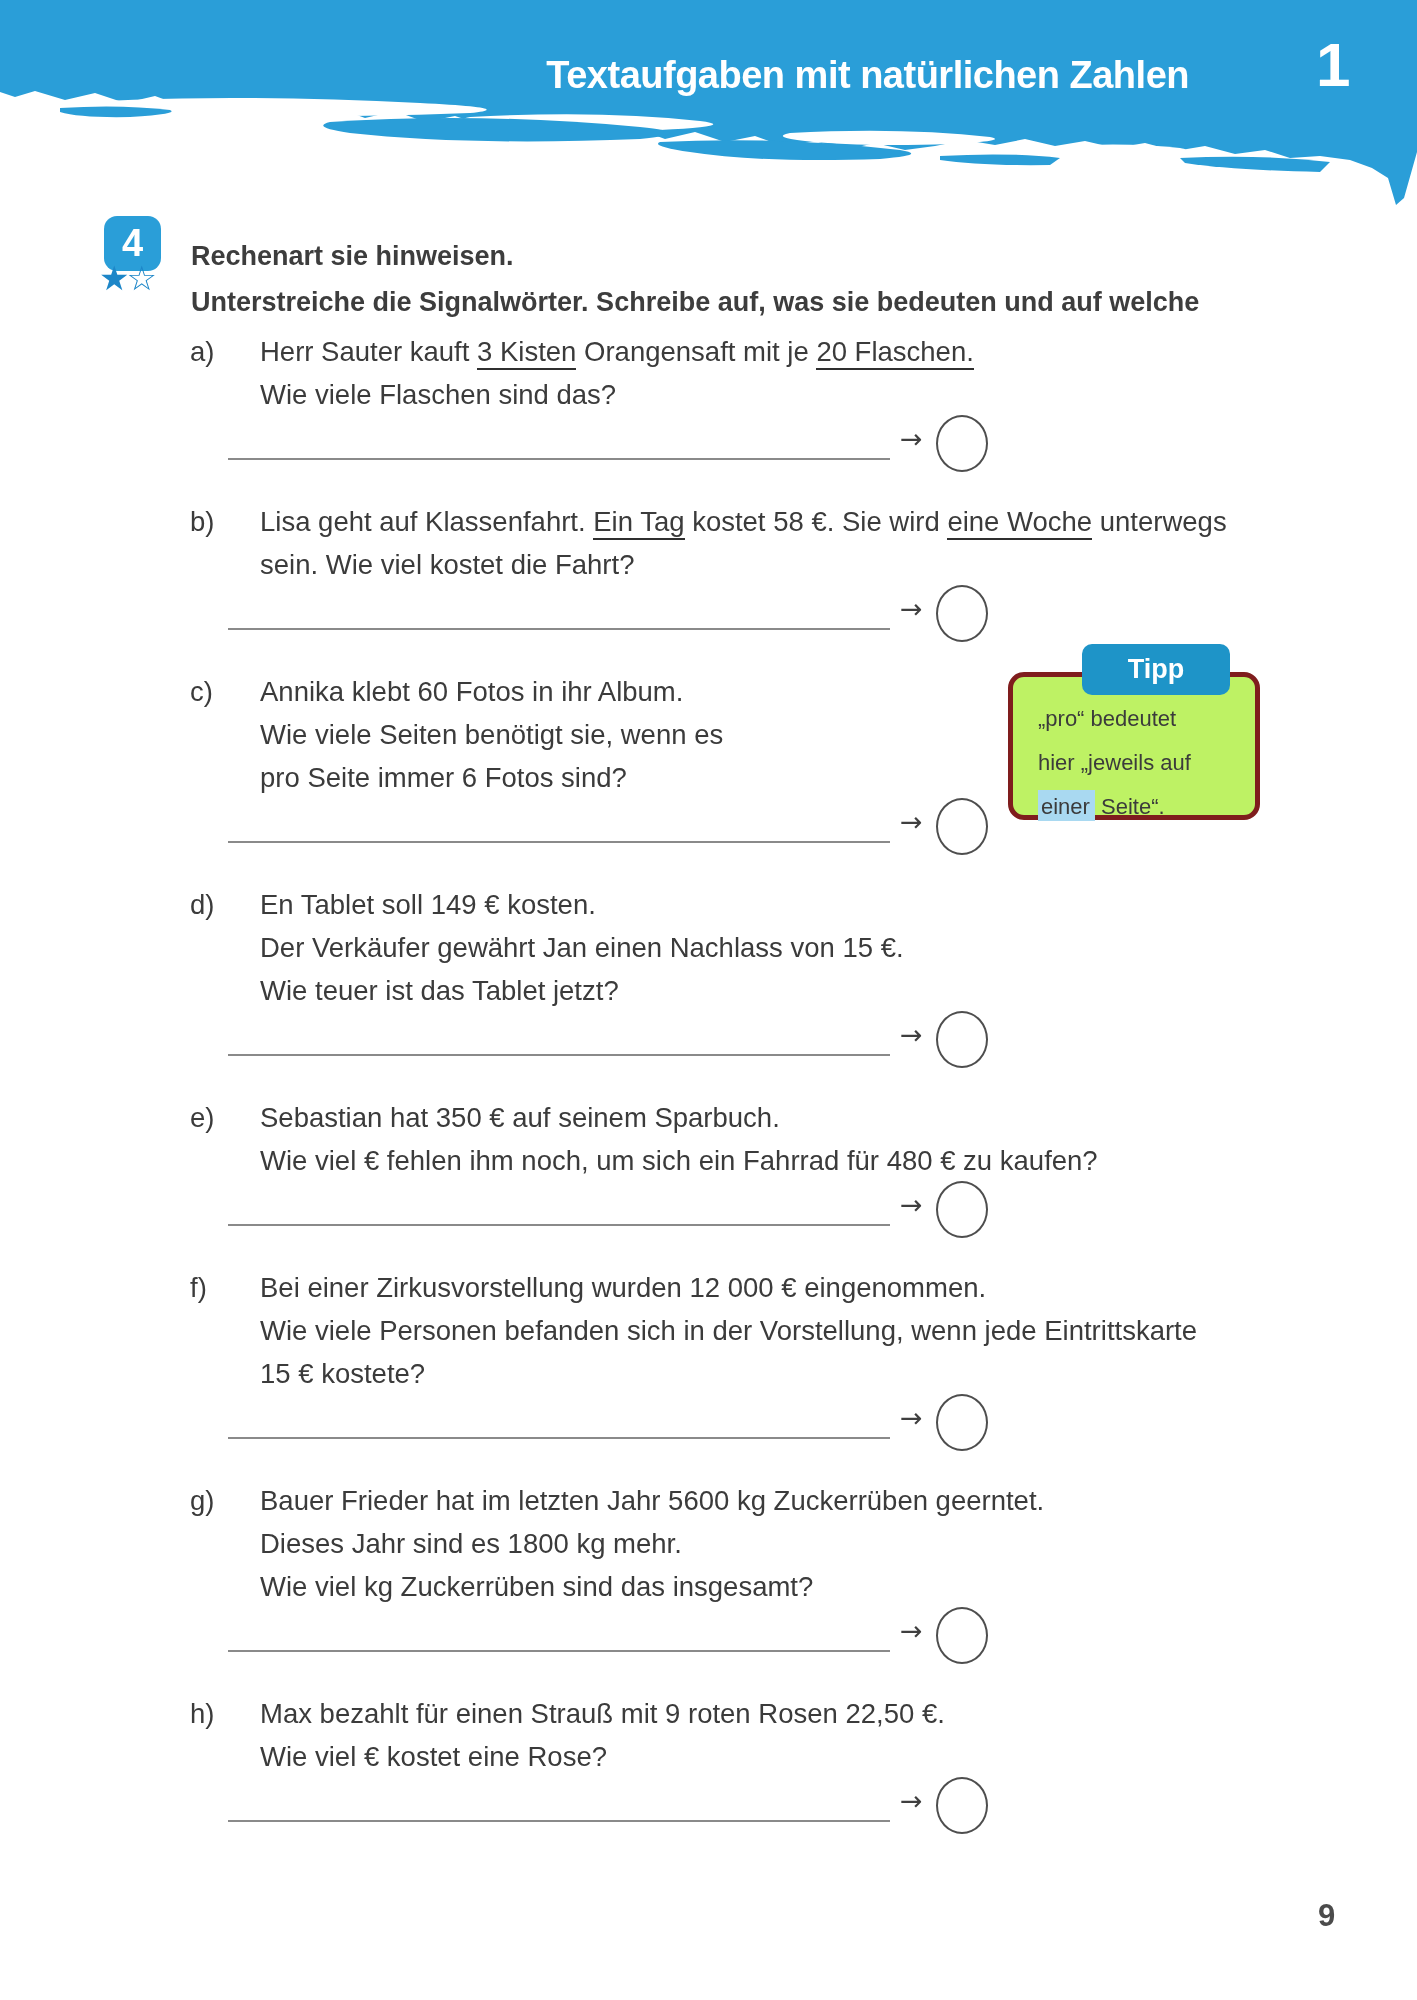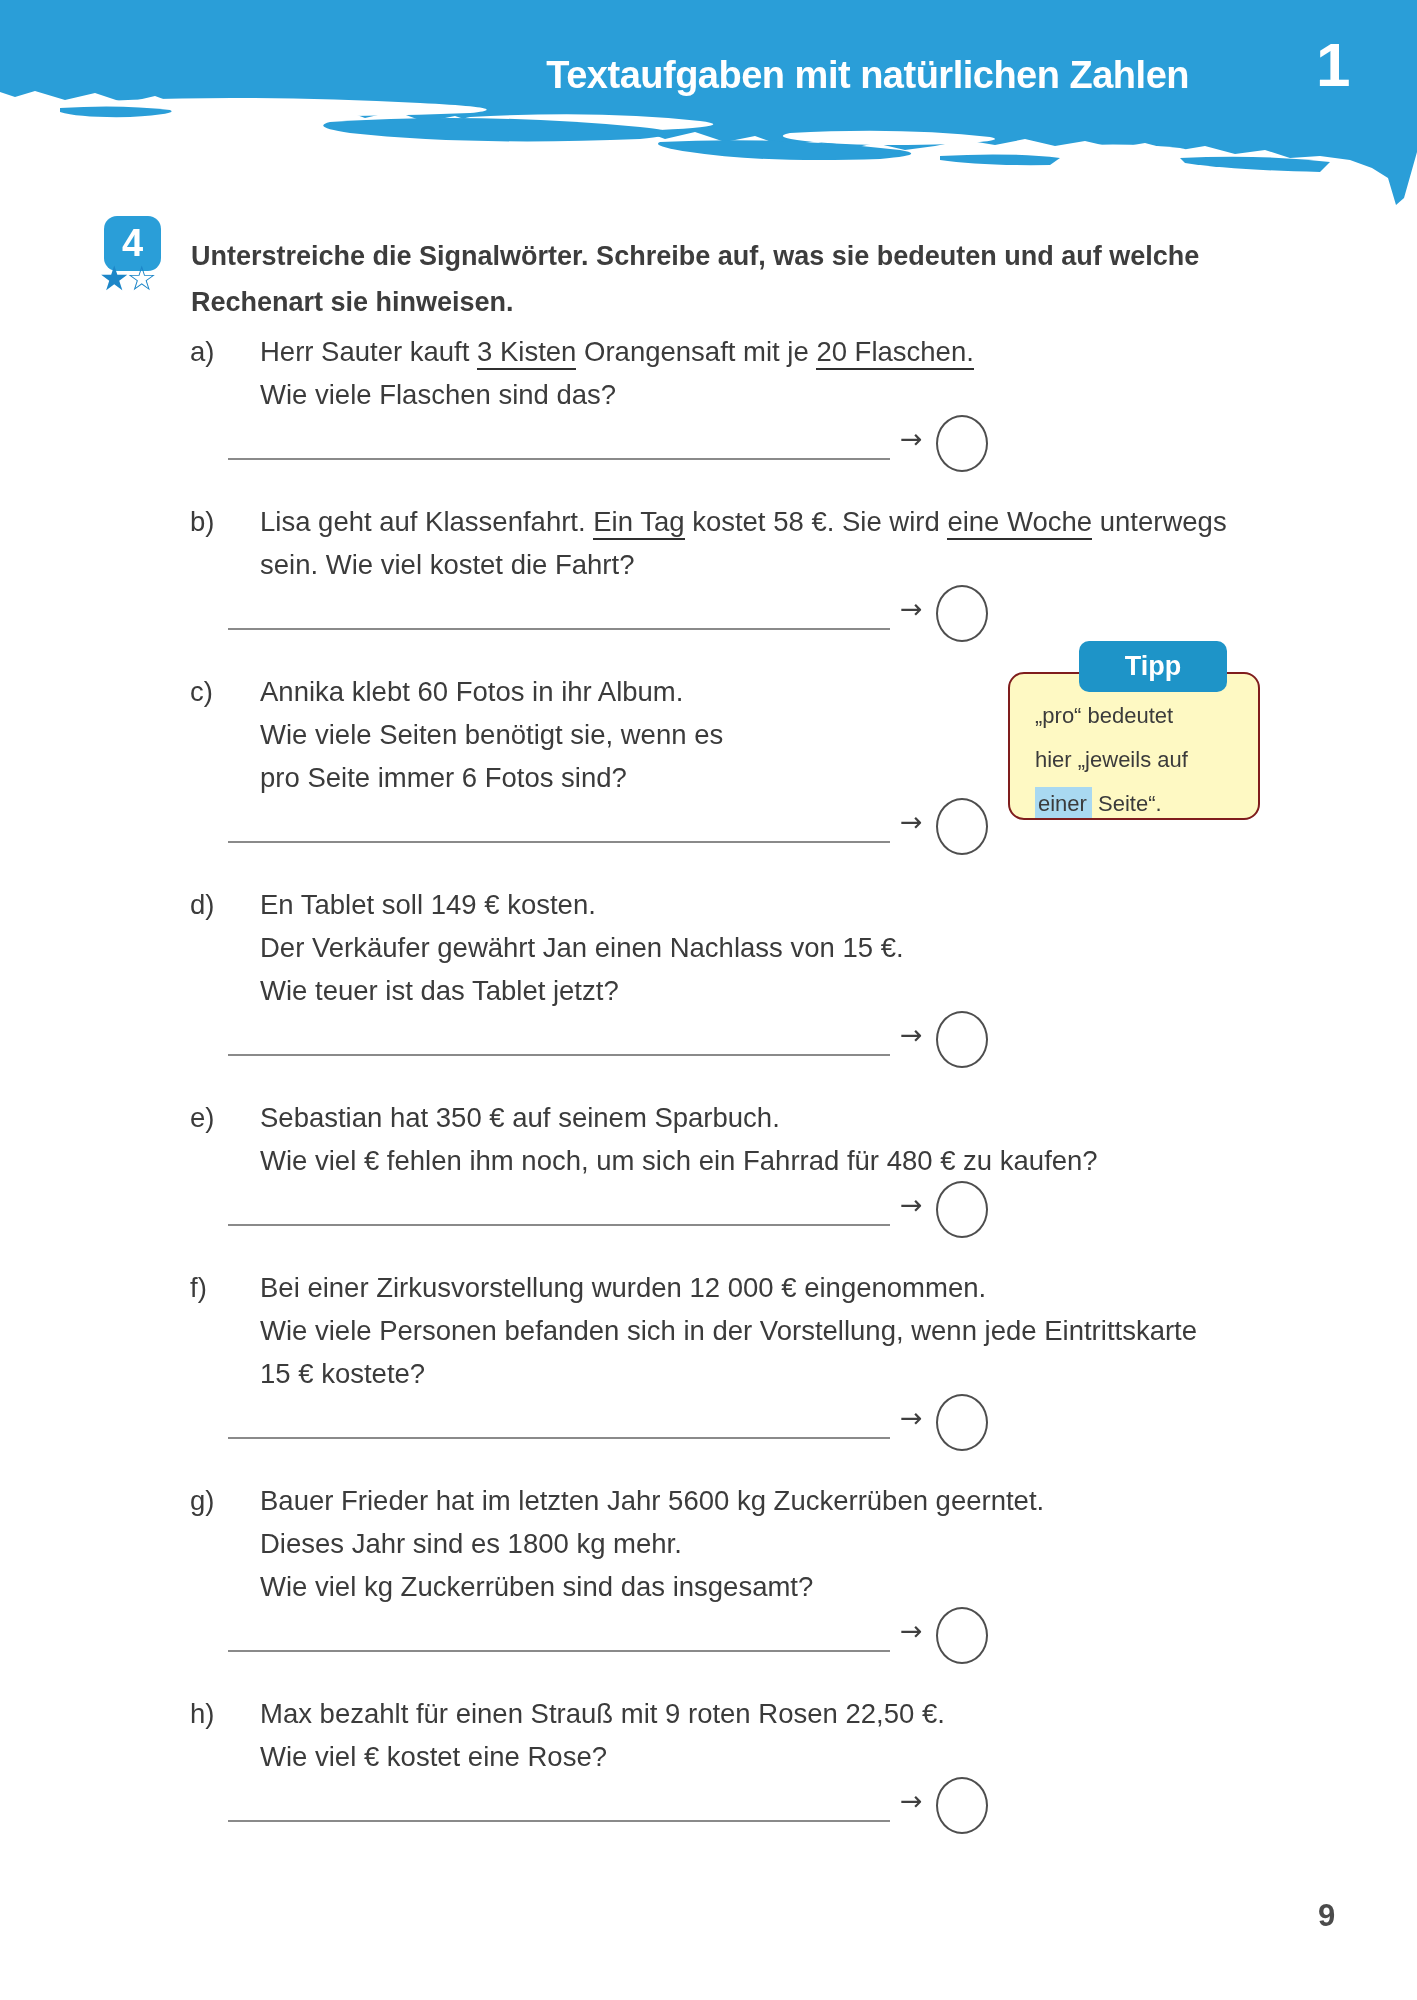--- a/index.html
+++ b/index.html
@@ -45,21 +45,21 @@
   .answer-row { position:relative; height:44px; }
   .answer-line { position:absolute; left:0; bottom:0; width:662px; height:0;
                  border-bottom:2.5px solid #8a8a8a; }
   .arrow { position:absolute; left:672px; bottom:6px; font-size:27px; color:#3f3f3f;
            font-family:"DejaVu Sans",sans-serif; }
   .answer-circle { position:absolute; left:708px; bottom:-12px; width:52px; height:57px;
                    border:2.5px solid #4e4e4e; border-radius:50%; background:#fff; }
   
   .tip {
     position:absolute; left:1008px; top:672px; width:252px; height:148px;
-    background:#fef9c3; border:2px solid #7f1d1d; border-radius:16px;
+    background:#bef264; border:5px solid #7f1d1d; border-radius:16px;
     padding:20px 0 0 25px;
   }
   .tip-tab {
     position:absolute; left:69px; top:-33px; width:148px; height:51px;
     background:#1e94c8; border-radius:10px; color:#fff; font-weight:bold; font-size:27px;
     display:flex; align-items:center; justify-content:center;
   }
   .tip-line { font-size:22px; line-height:44px; color:#3b3b3b; white-space:nowrap; }
   .hl { background:#a9d9f1; padding:4px 5px 2px 3px; }
   
@@ -82,22 +82,22 @@
     <path fill="#2a9ed8" d="M940,156 Q1010,152 1060,158 L1050,165 Q980,166 940,160 Z"></path>
     <path fill="#2a9ed8" d="M1180,158 Q1260,154 1330,162 L1320,172 Q1230,170 1185,163 Z"></path>
   </svg>
   <div class="page-title">Textaufgaben mit natürlichen Zahlen</div>
   <div class="chapter-number">1</div>
 </div>
 
 <div class="task-badge">4</div>
 <div class="stars"><span>★</span><span>☆</span></div>
 <div class="instruction">
+  <div>Rechenart sie hinweisen.</div>
   <div>Unterstreiche die Signalwörter. Schreibe auf, was sie bedeuten und auf welche</div>
-  <div>Rechenart sie hinweisen.</div>
 </div>
 
 <div class="problems">
 
   <div class="problem">
     <span class="p-label">a)</span>
     <div class="p-line"><span>Herr Sauter kauft </span><span class="u">3 Kisten</span><span> Orangensaft mit je </span><span class="u">20 Flaschen.</span></div>
     <div class="p-line"><span>Wie viele Flaschen sind das?</span></div>
     <div class="answer-row">
       <div class="answer-line"></div>

